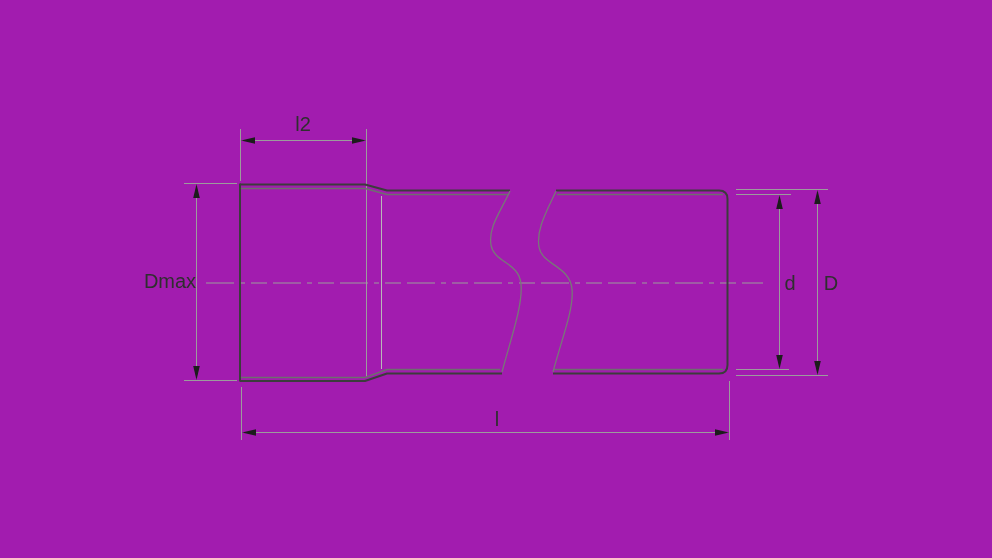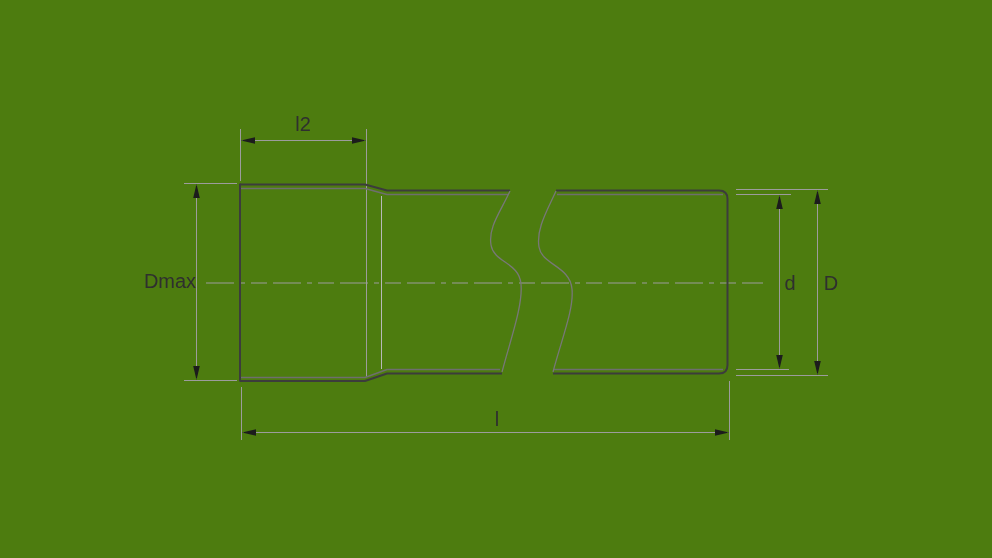--- a/index.html
+++ b/index.html
@@ -5,21 +5,21 @@
   html, body {
     margin: 0;
     padding: 0;
     background: #ffffff;
     font-family: "Liberation Sans", sans-serif;
   }
   .canvas {
     position: relative;
     width: 992px;
     height: 558px;
-    background: #4d7c0f;
+    background: #a21caf;
     overflow: hidden;
   }
   .canvas svg {
     position: absolute;
     left: 0;
     top: 0;
     display: block;
   }
   .dim-line {
     stroke: #9c9c9c;

